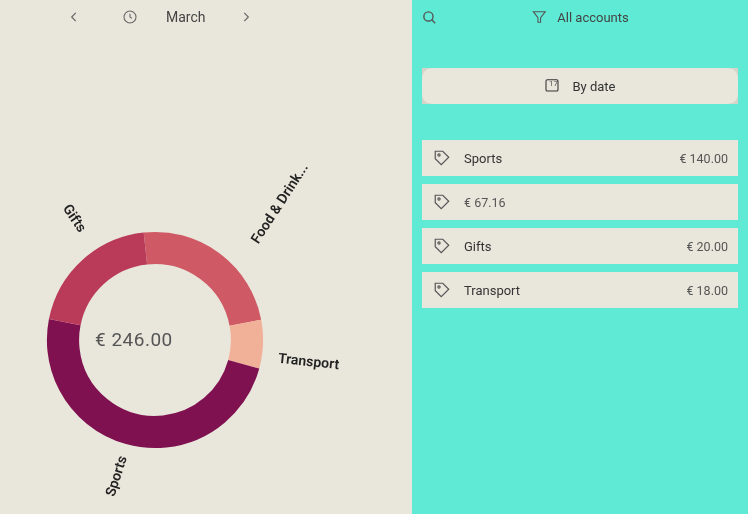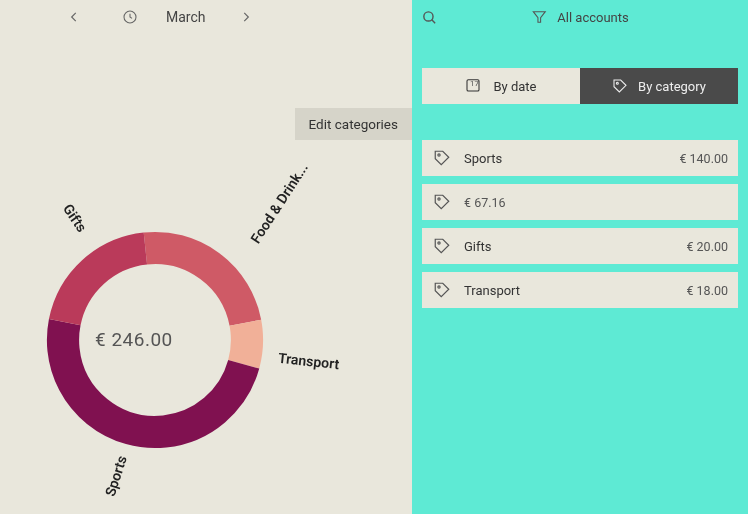--- a/index.html
+++ b/index.html
@@ -121,21 +121,21 @@
     flex: 1;
     display: flex;
     align-items: center;
     justify-content: center;
     gap: 10px;
     font-size: 13px;
     color: #333;
     cursor: pointer;
   }
   .toggle-btn svg { width: 16px; height: 16px; stroke: currentColor; stroke-width: 1.6; fill: none; }
-  .toggle-btn.inactive { background: #e9e7dc; }
+  .toggle-btn.inactive { background: #e9e7dc; border-radius: 10px; }
   .toggle-btn.active { background: #4a4a4a; color: #eee; }
   .toggle-btn.active svg { stroke: #eee; }
 
   
   .cat-list {
     position: absolute;
     top: 140px;
     left: 10px; right: 10px;
   }
   .cat-row {
@@ -183,23 +183,20 @@
       </svg>
       <span>March</span>
     </div>
     <div class="chevron" style="position:absolute; left:228px;">
       <svg viewBox="0 0 24 24">
           <polyline points="9 5 16 12 9 19"></polyline>
         </svg>
     </div>
   </div>
 
-  <div class="edit-cats">
-    <span>Edit categories</span>
-  </div>
 
   <div class="chart-area">
     <svg class="donut" viewBox="0 0 100 100">
 
       <g transform="rotate(-6 50 50)">
 
         <circle cx="50" cy="50" r="40" fill="none" stroke="#cf5a66" stroke-width="14" stroke-dasharray="59.3 192" stroke-dashoffset="0" transform="rotate(-90 50 50)"></circle>
 
         <circle cx="50" cy="50" r="40" fill="none" stroke="#f1b098" stroke-width="14" stroke-dasharray="18.3 233" stroke-dashoffset="-59.3" transform="rotate(-90 50 50)"></circle>
 
@@ -239,27 +236,20 @@
   <div class="toggle">
     <div class="toggle-btn inactive">
       <span class="cal-icon-wrap">
         <svg viewBox="0 0 24 24" style="position:absolute;inset:0;">
           <rect x="3" y="4" width="18" height="17" rx="2"></rect>
         </svg>
         <span class="num">17</span>
       </span>
       <span>By date</span>
     </div>
-    <div class="toggle-btn active">
-      <svg viewBox="0 0 24 24">
-        <path d="M3 3 L13 3 L21 11 L11 21 L3 13 Z"></path>
-          <circle cx="8" cy="8" r="1.5"></circle>
-      </svg>
-      <span>By category</span>
-    </div>
   </div>
 
   <div class="cat-list">
     <div class="cat-row">
       <span class="cat-icon">
         <svg viewBox="0 0 24 24">
             <path d="M3 3 L13 3 L21 11 L11 21 L3 13 Z"></path>
             <circle cx="8" cy="8" r="1.5"></circle>
           </svg>
       </span>

